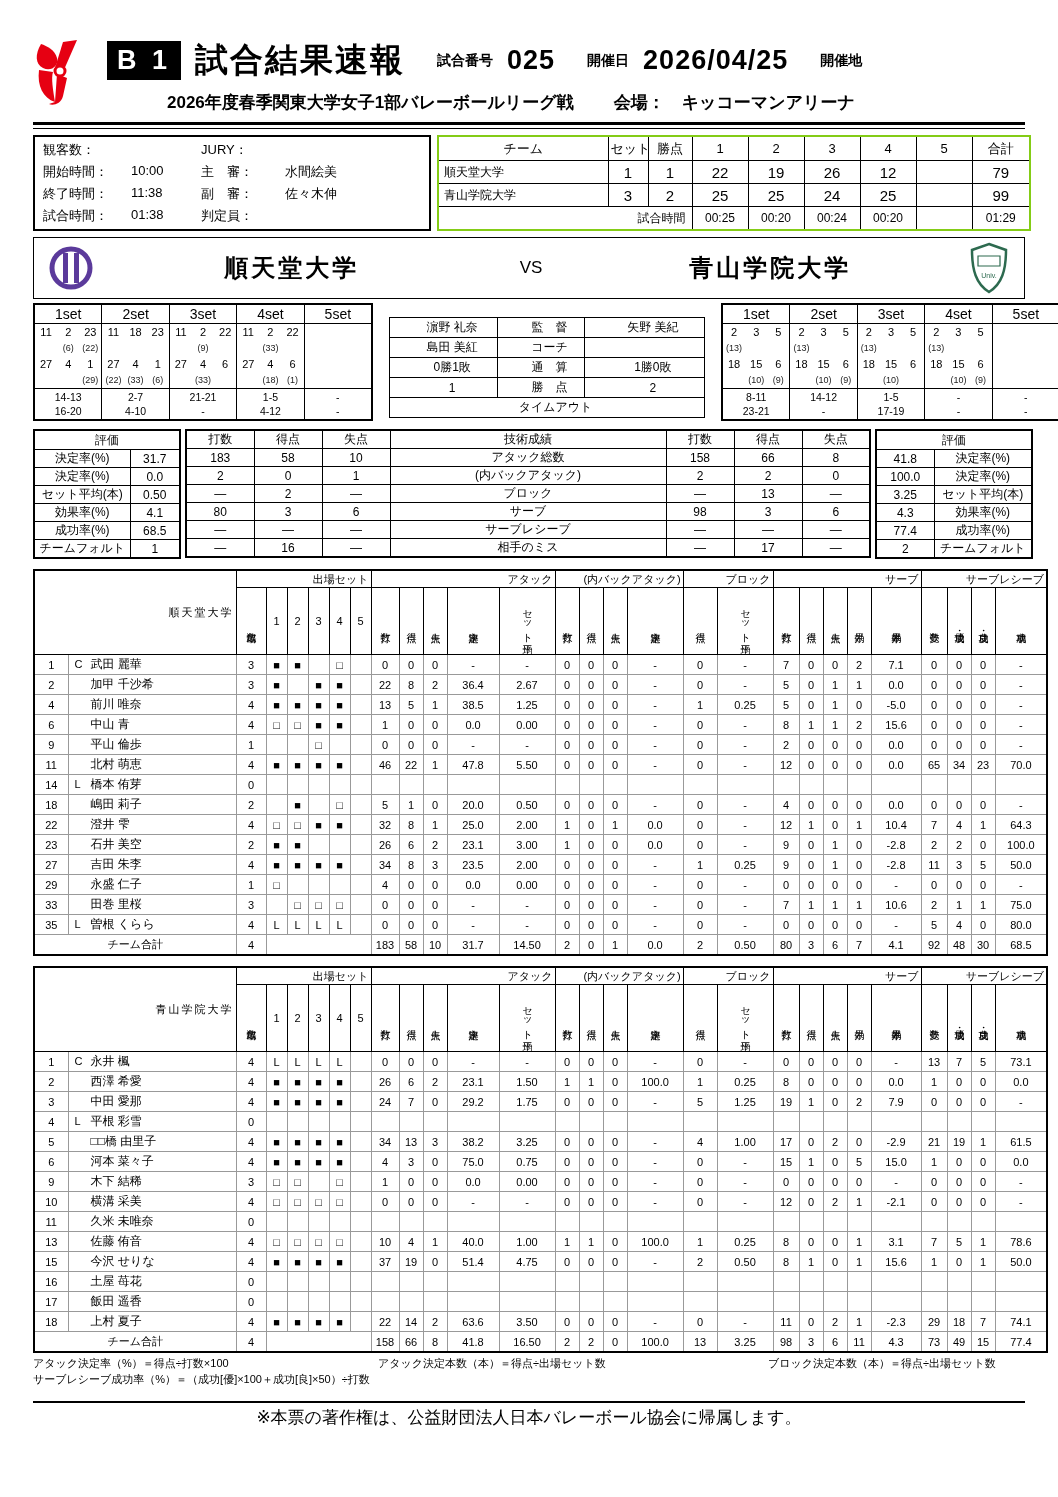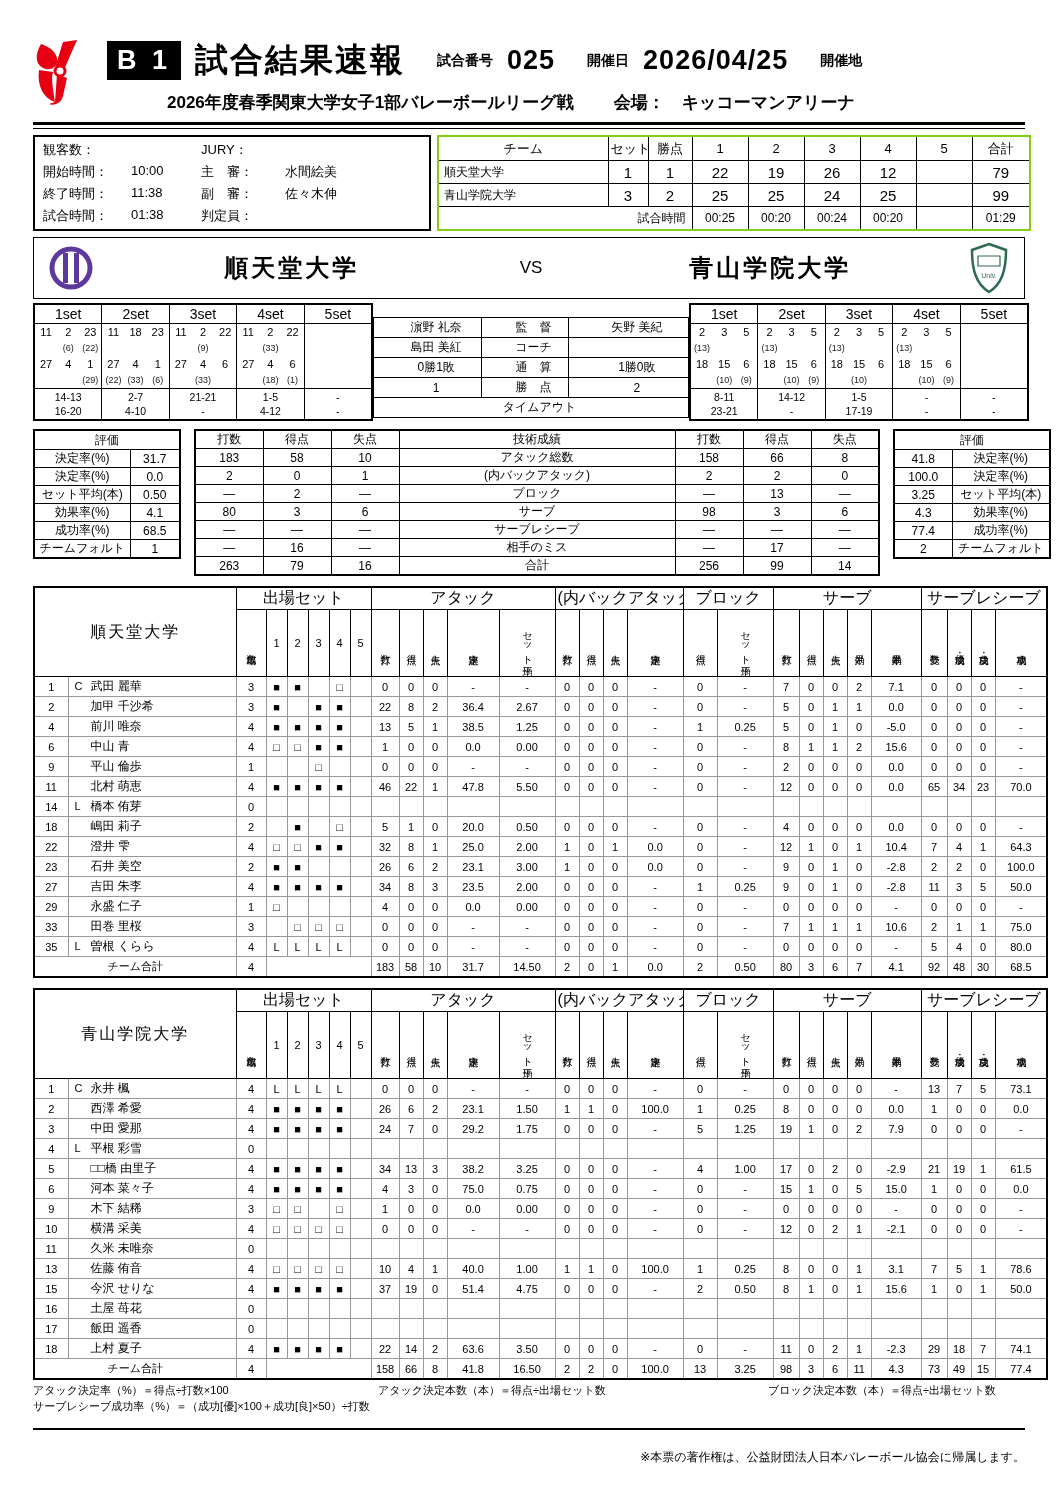--- a/index.html
+++ b/index.html
@@ -35,65 +35,65 @@
   .score-tbl .num{font-size:15px;}
   .score-tbl .tlabel{text-align:right;padding-right:6px;}
 
   
   .banner{border:1px solid #000;margin-top:6px;height:62px;display:flex;align-items:center;padding:0 14px;box-sizing:border-box;}
   .banner .tname{font-size:24px;font-weight:bold;letter-spacing:3px;}
   .banner .vs{font-size:17px;flex:0 0 auto;margin:0 30px;}
   .banner .side{flex:1;display:flex;align-items:center;justify-content:center;}
 
   
-  .lineup-row{display:flex;margin-top:4px;align-items:flex-start;gap:0;}
+  .lineup-row{display:flex;margin-top:4px;align-items:flex-start;gap:16px;}
   .lu{border:2px solid #000;width:336px;flex:0 0 auto;}
   .lu-head{display:flex;border-bottom:1px solid #000;}
   .lu-head div{flex:1;text-align:center;font-size:14px;border-left:1px solid #000;padding:1px 0;}
   .lu-head div:first-child{border-left:none;}
   .lu-body{display:flex;}
   .lu-set{flex:1;border-left:1px solid #000;}
   .lu-set:first-child{border-left:none;}
   .lu-grid{display:grid;grid-template-columns:repeat(3,1fr);}
   .lu-grid span{height:16px;line-height:16px;font-size:11px;text-align:center;}
   .lu-grid span.sub{font-size:9px;color:#222;}
   .lu-to{border-top:1px solid #000;text-align:center;font-size:10.5px;line-height:14px;padding:1px 0;height:28px;}
   .mid-tbl{width:316px;margin-top:14px;border:1px solid #000;flex:0 0 auto;}
   .mid-tbl td{height:19px;font-size:12px;padding-left:19px;}
 
   
-  .stats-row{display:flex;gap:13px;margin-top:8px;align-items:flex-start;}
+  .stats-row{display:flex;gap:4px;margin-top:8px;align-items:flex-start;}
   .stats-row table td{height:17px;font-size:12px;}
   .st-l{width:148px;}
   .st-m{width:686px;}
   .st-r{width:158px;}
   .stats-row table{border:2px solid #000;}
   .st-hdr{font-size:12px;height:18px;}
 
   
   .ptbl{width:992px;margin-top:10px;border:2px solid #000;}
   .ptbl td,.ptbl th{border:1px solid #999;height:19px;font-size:11px;}
   .ptbl .gl{border-left:1.5px solid #000;}
   .ptbl thead th{border-color:#000;}
-  .ptbl .h1 th{height:16px;font-size:16px;}
+  .ptbl .h1 th{height:16px;font-size:11px;text-align:right;}
   .ptbl .h2 th{height:66px;vertical-align:middle;}
   .v{writing-mode:vertical-rl;text-orientation:upright;font-size:10px;letter-spacing:0;display:inline-block;line-height:12px;}
   .ptbl .teamcell{font-size:14px;font-weight:normal;letter-spacing:2px;}
   .ptbl .name{text-align:left;padding-left:6px;font-size:12px;}
   .ptbl .pos{display:inline-block;width:16px;font-size:11px;}
   .ptbl .mark{font-size:11px;}
   .ptbl .trow td{border-top:1.5px solid #000;}
 
   
   .legend-marks{font-size:13px;font-weight:bold;margin-top:8px;padding-bottom:3px;border-bottom:1px solid #000;}
   .legend-tbl{width:992px;font-size:11px;margin-top:2px;}
   .legend-tbl div{line-height:16px;text-align:left;}
   .legend-cols{display:flex;}
   .legend-cols > div{flex:0 0 auto;}
-  .copyright{border-top:2px solid #000;margin-top:14px;font-size:12px;padding-top:19px;text-align:right;}
+  .copyright{border-top:2px solid #000;margin-top:14px;font-size:17px;padding-top:3px;text-align:center;}
 </style>
 </head>
 <body>
 
 <div class="page">
 
   <div class="hdr">
     <svg class="hdr-logo" viewBox="0 0 64 74">
       <path d="M8 6 C2 16 2 26 10 30 C18 34 26 28 24 20 C22 12 14 8 8 6 Z" fill="#e60012"></path>
       <path d="M30 4 L44 2 L30 34 L22 30 Z" fill="#e60012"></path>
@@ -549,29 +549,20 @@
           </tr>
           <tr>
             <td>—</td>
             <td>16</td>
             <td>—</td>
             <td>相手のミス</td>
             <td>—</td>
             <td>17</td>
             <td>—</td>
           </tr>
-          <tr>
-            <td>263</td>
-            <td>79</td>
-            <td>16</td>
-            <td>合計</td>
-            <td>256</td>
-            <td>99</td>
-            <td>14</td>
-          </tr>
         </tbody>
     </table>
     <table class="st-r">
       <colgroup>
           <col style="width:58px">
           <col style="width:98px">
         </colgroup>
       <tbody id="st-right">
           <tr>
             <th class="st-hdr" colspan="2">評価</th>

